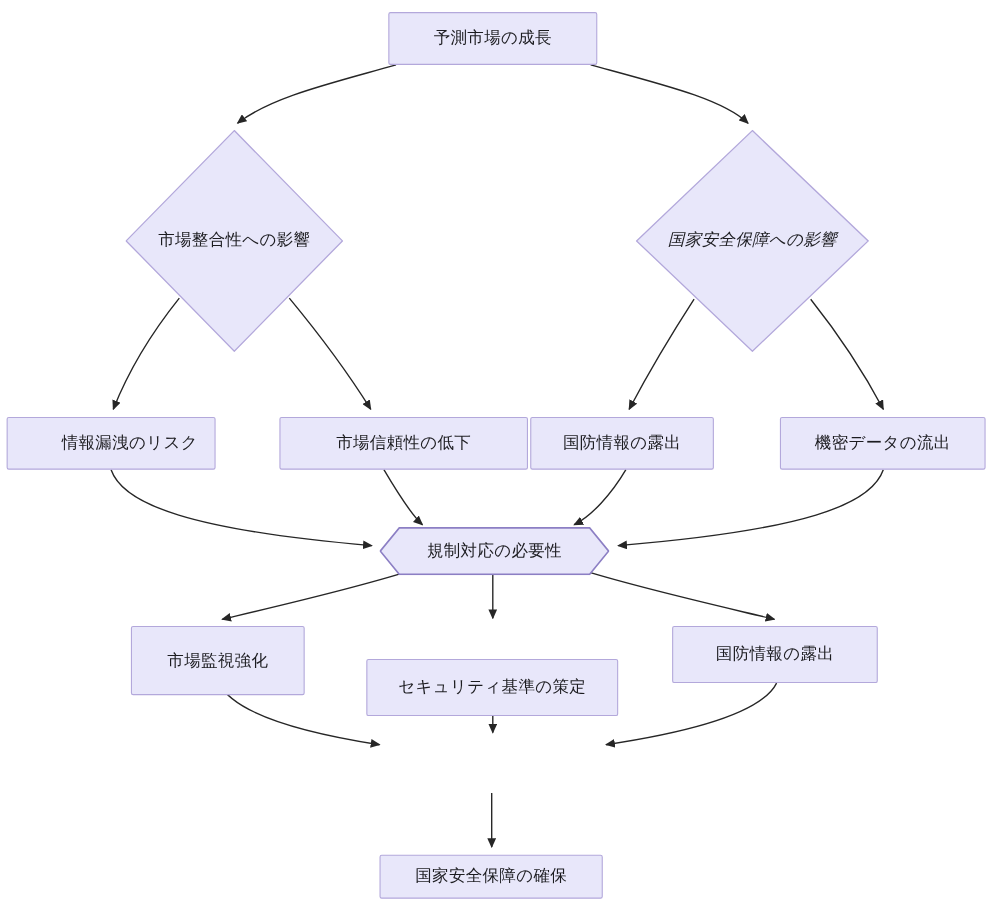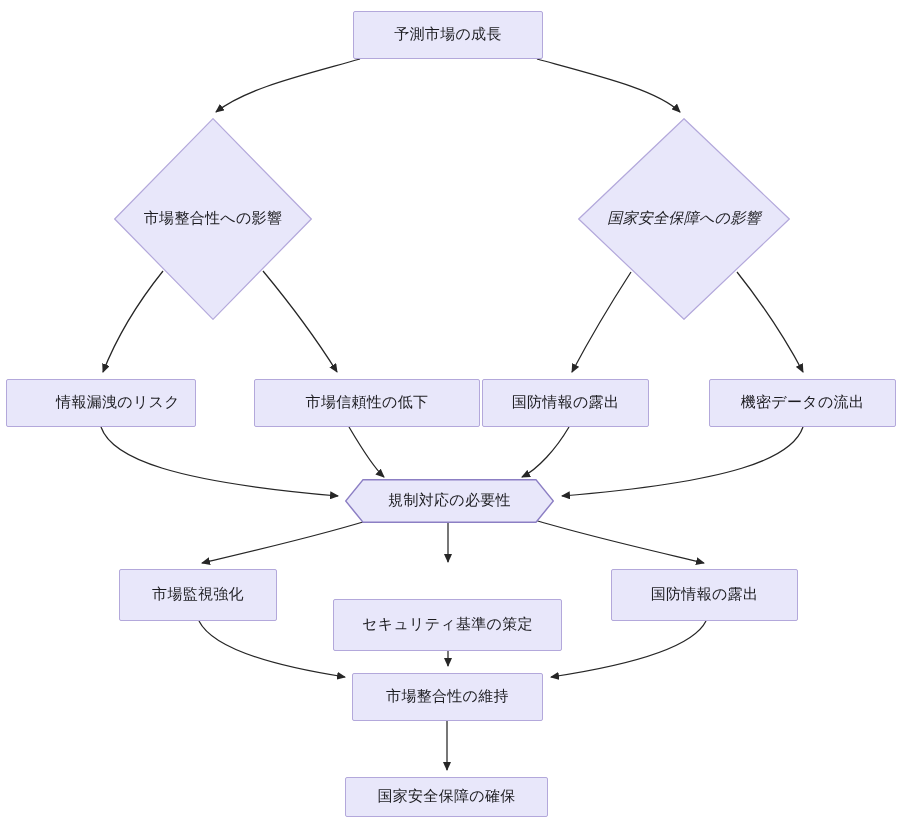--- a/index.html
+++ b/index.html
@@ -134,30 +134,27 @@
       </div>
       <div class="node node-rect" style="left: 709px; top: 379px; width: 187px; height: 48px;">
         <span class="node-label">機密データの流出</span>
       </div>
       <div class="node node-hex" style="left: 345px; top: 479px; width: 209px; height: 44px;">
         <svg class="shape-svg" viewBox="0 0 209 38" preserveAspectRatio="none">
           <polygon points="18,0.7 191,0.7 208.3,19 191,37.3 18,37.3 0.7,19" fill="#e8e7fa" stroke="#8c7fc4" stroke-width="1.4"></polygon>
         </svg>
         <span class="node-label">規制対応の必要性</span>
       </div>
-      <div class="node node-rect" style="left: 119px; top: 569px; width: 158px; height: 52px;">
+      <div class="node node-rect" style="left: 119px; top: 569px; width: 158px; height: 63px;">
         <span class="node-label">市場監視強化</span>
       </div>
       <div class="node node-rect" style="left: 333px; top: 599px; width: 229px; height: 52px;">
         <span class="node-label">セキュリティ基準の策定</span>
       </div>
       <div class="node node-rect" style="left: 611px; top: 569px; width: 187px; height: 52px;">
         <span class="node-label">国防情報の露出</span>
-      </div>
-      <div class="node node-rect" style="left: 352px; top: 673px; width: 191px; height: 48px;">
-        <span class="node-label">市場整合性の維持</span>
       </div>
       <div class="node node-rect" style="left: 345px; top: 777px; width: 203px; height: 40px;">
         <span class="node-label">国家安全保障の確保</span>
       </div>
     </div>
 
 </div>
 
 </body></html>

